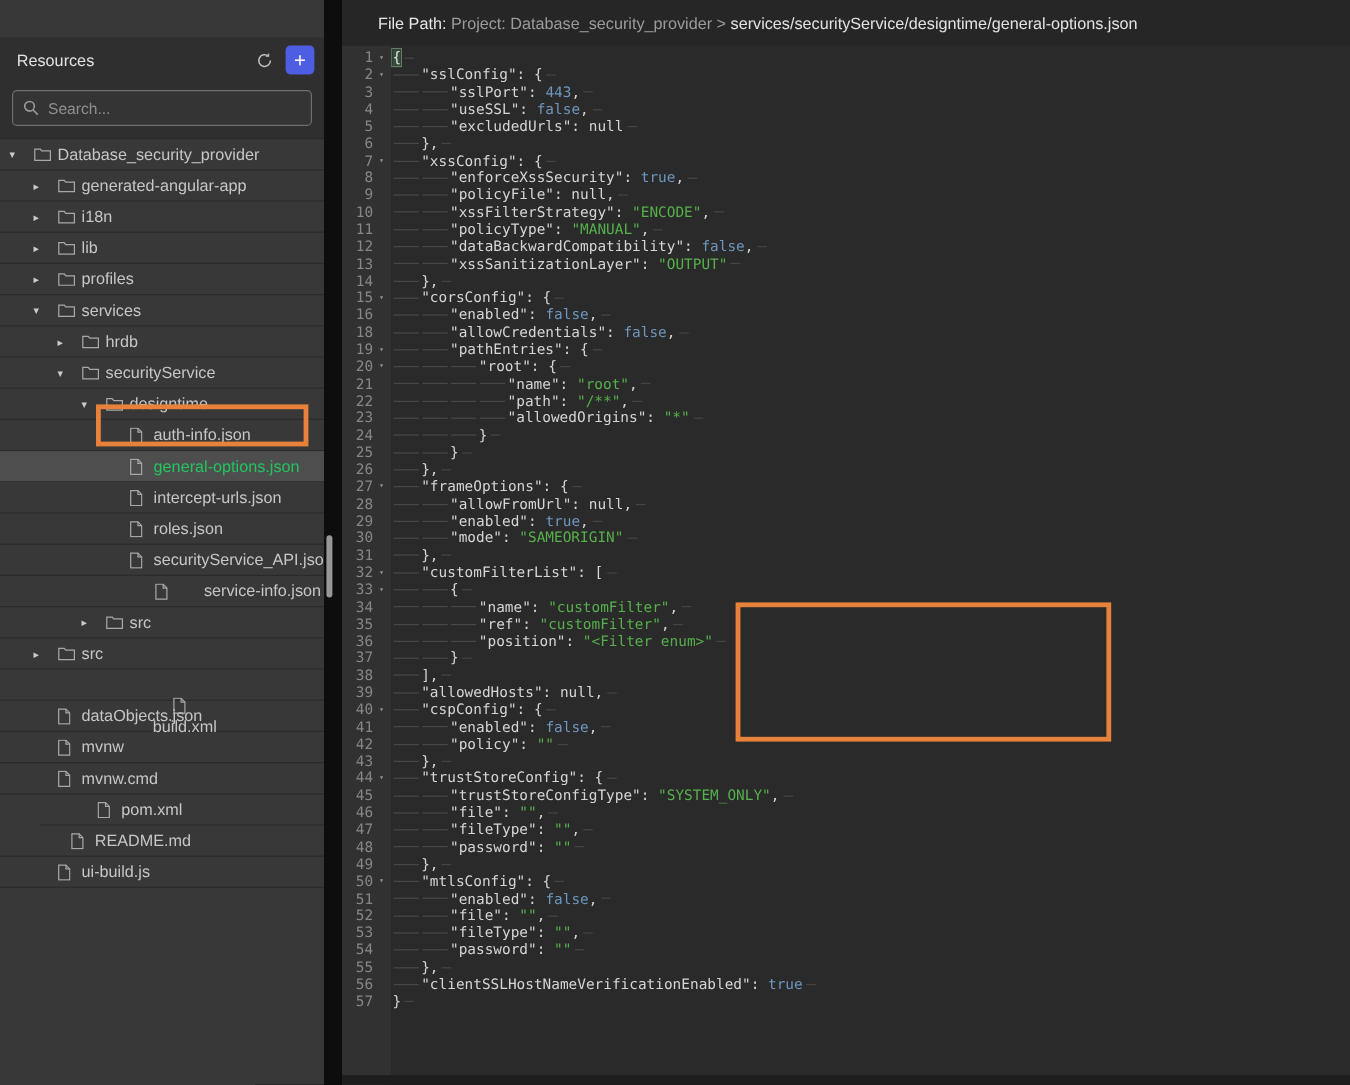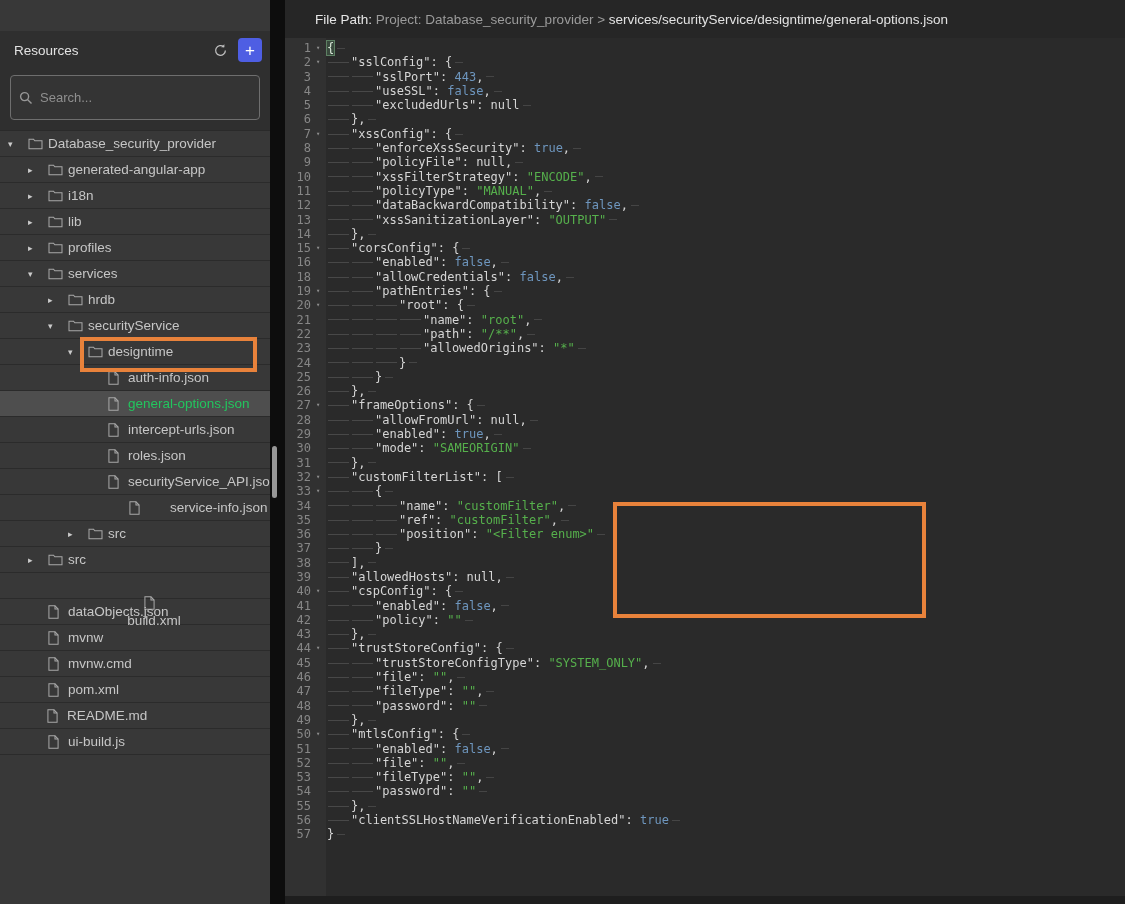--- a/index.html
+++ b/index.html
@@ -13,21 +13,21 @@
   .sb-top { background:#2f2f2f;margin-top:31px; }
   .sb-header { height:38px; display:flex; align-items:center; padding:0 8px 0 14px; }
   .sb-title { color:#e2e2e2; font-size:13.5px; flex:1; }
   .sb-actions { display:flex; align-items:center; gap:6px; }
   .icon-btn { width:24px; height:24px; border:none; background:transparent;
               display:flex; align-items:center; justify-content:center; cursor:pointer; }
   .plus-btn { width:24px; height:24px; border:none; border-radius:4px;
               background:#4e5ee3; color:#fff; font-size:17px; line-height:1;
               display:flex; align-items:center; justify-content:center; cursor:pointer; }
   .search-wrap { padding:6px 10px 10px 10px; }
-  .search-box { height:45px; border:1px solid #6e6e6e; border-radius:4px;
+  .search-box { height:30px; border:1px solid #6e6e6e; border-radius:4px;
                 display:flex; align-items:center; padding:0 8px; background:#343434; }
   .search-box input { flex:1; border:none; outline:none; background:transparent;
                       color:#cfcfcf; font-size:13px; margin-left:7px;
                       font-family:"Liberation Sans", sans-serif; }
   .search-box input::placeholder { color:#8f8f8f; }
 
   .tree { border-top:1px solid #2a2a2a; }
   .trow { height:26px; display:flex; align-items:center;
           border-bottom:1px solid #2b2b2b; cursor:pointer; }
   .trow.sel { background:#4e4e4e; }
@@ -305,31 +305,31 @@
       <div class="trow" style="padding-left: 28px;">
         <span class="arrow"></span>
         <span class="ticon">
           <svg width="11" height="14" viewBox="0 0 12 15">
             <path d="M1 .8h6.6L11 4.3v10H1z" fill="none" stroke="#a8a8a8" stroke-width="1.1"></path>
             <path d="M7.6.8v3.5H11" fill="none" stroke="#a8a8a8" stroke-width="1.1"></path>
           </svg>
         </span>
         <span class="tlabel">mvnw.cmd</span>
       </div>
-      <div class="trow" style="padding-left: 28px;">
+      <div class="trow" style="padding-left: 28px; margin-left: 33px;">
         <span class="arrow"></span>
         <span class="ticon">
           <svg width="11" height="14" viewBox="0 0 12 15">
             <path d="M1 .8h6.6L11 4.3v10H1z" fill="none" stroke="#a8a8a8" stroke-width="1.1"></path>
             <path d="M7.6.8v3.5H11" fill="none" stroke="#a8a8a8" stroke-width="1.1"></path>
           </svg>
         </span>
         <span class="tlabel">pom.xml</span>
       </div>
-      <div class="trow" style="padding-left: 27px;">
+      <div class="trow" style="padding-left: 39px;">
         <span class="arrow"></span>
         <span class="ticon">
           <svg width="11" height="14" viewBox="0 0 12 15">
             <path d="M1 .8h6.6L11 4.3v10H1z" fill="none" stroke="#a8a8a8" stroke-width="1.1"></path>
             <path d="M7.6.8v3.5H11" fill="none" stroke="#a8a8a8" stroke-width="1.1"></path>
           </svg>
         </span>
         <span class="tlabel">README.md</span>
       </div>
       <div class="trow" style="padding-left: 28px;">

